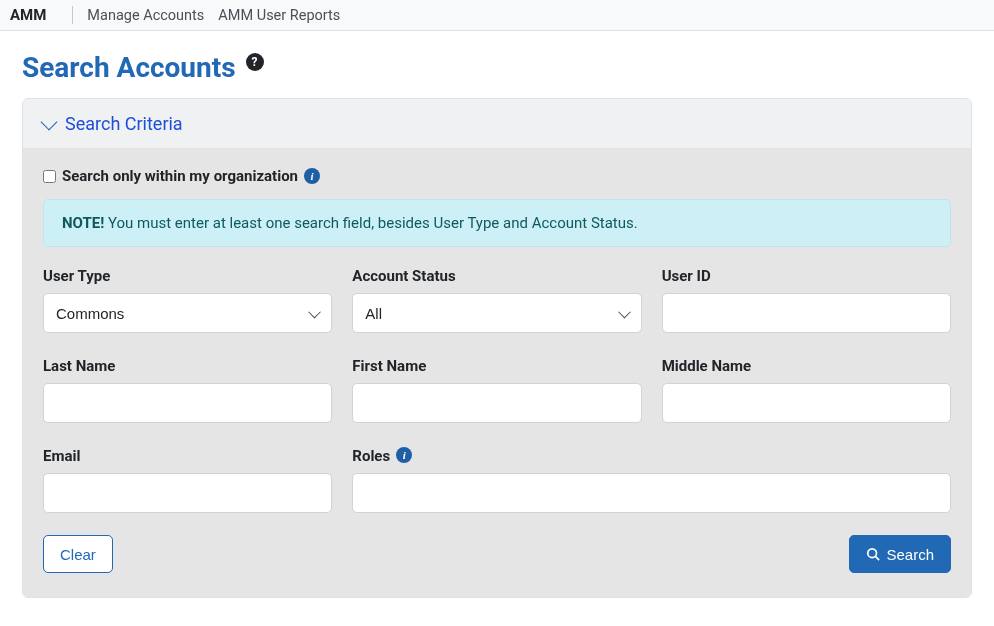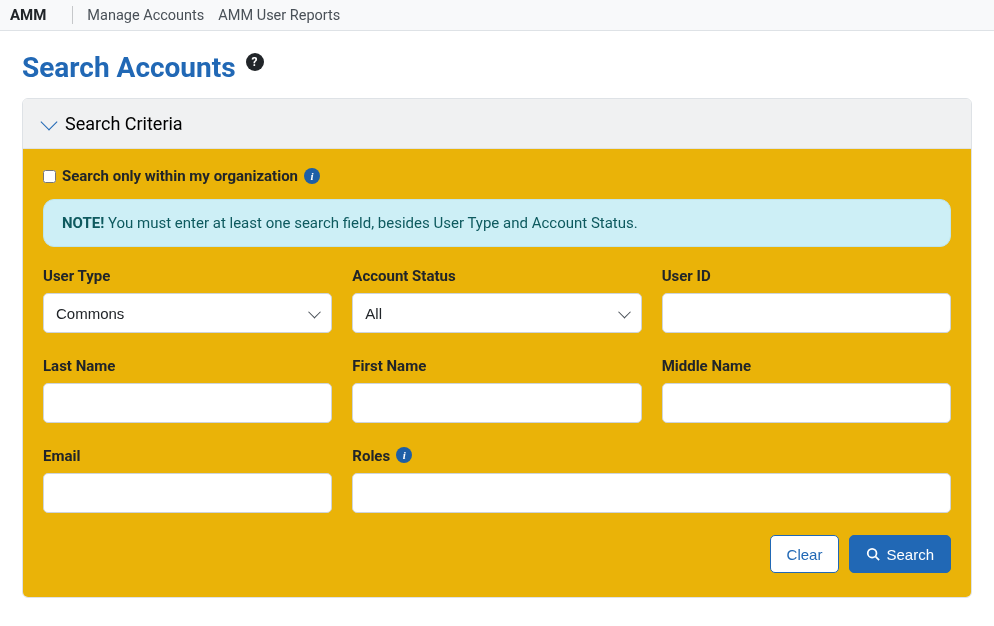--- a/index.html
+++ b/index.html
@@ -76,25 +76,25 @@
     .chevron-down {
       width: 12px;
       height: 12px;
       border-left: 1.5px solid #2168b5;
       border-bottom: 1.5px solid #2168b5;
       transform: rotate(-45deg);
       position: relative;
       top: -2px;
     }
     .panel-header-title {
-      color: #000000;
+      color: #1d4ed8;
       font-size: 18px;
     }
     .panel-body {
-      background: #eab308;
+      background: #e5e5e5;
       padding: 18px 20px 24px 20px;
     }
     .checkbox-row {
       display: flex;
       align-items: center;
       gap: 6px;
       margin-bottom: 14px;
     }
     .checkbox-label {
       font-weight: 700;
@@ -111,21 +111,21 @@
       justify-content: center;
       font-size: 11px;
       font-style: italic;
       font-family: Georgia, serif;
       font-weight: 700;
       cursor: pointer;
     }
     .alert-note {
       background: #cdeff6;
       border: 1px solid #bde5ee;
-      border-radius: 11px;
+      border-radius: 5px;
       padding: 14px 18px;
       color: #0e5a5f;
       font-size: 15px;
       margin-bottom: 20px;
     }
     .alert-note strong { font-weight: 700; }
     .form-grid {
       display: grid;
       grid-template-columns: 1fr 1fr 1fr;
       gap: 24px 20px;
@@ -169,21 +169,21 @@
       transform: translateY(-60%) rotate(-45deg);
       width: 9px;
       height: 9px;
       border-left: 1.5px solid #495057;
       border-bottom: 1.5px solid #495057;
       pointer-events: none;
     }
     .span-2 { grid-column: span 2; }
     .button-row {
       display: flex;
-      justify-content: flex-end;
+      justify-content: space-between;
       gap: 10px;
     }
     .btn {
       height: 38px;
       border-radius: 5px;
       font-size: 15px;
       padding: 0 16px;
       cursor: pointer;
       display: inline-flex;
       align-items: center;

